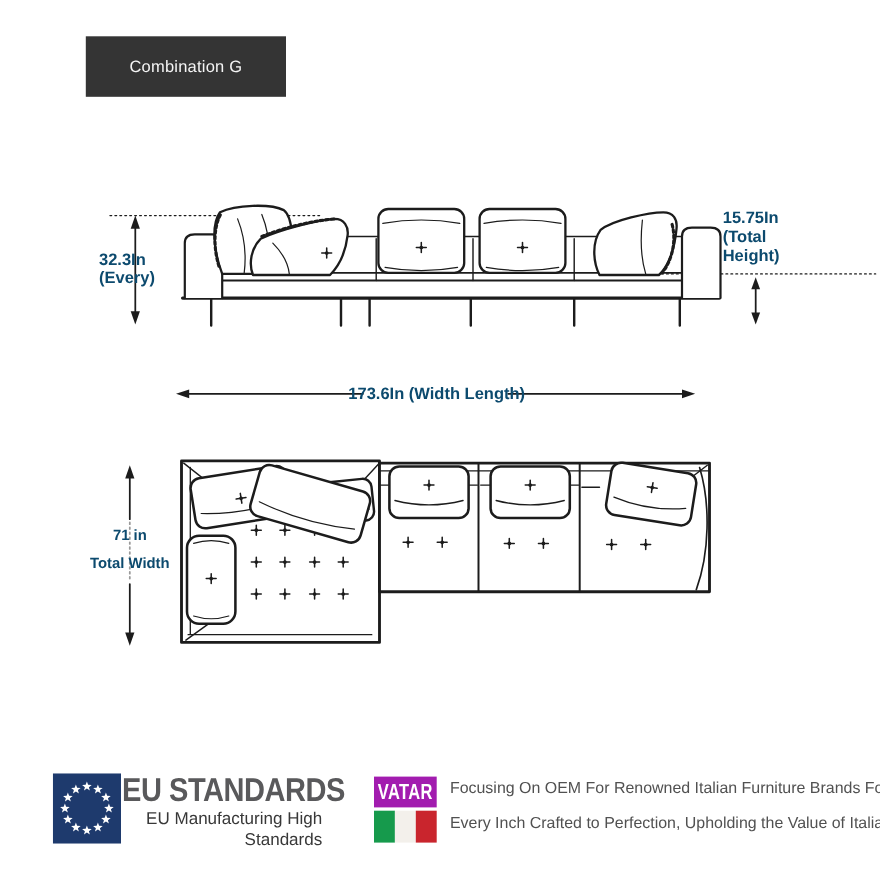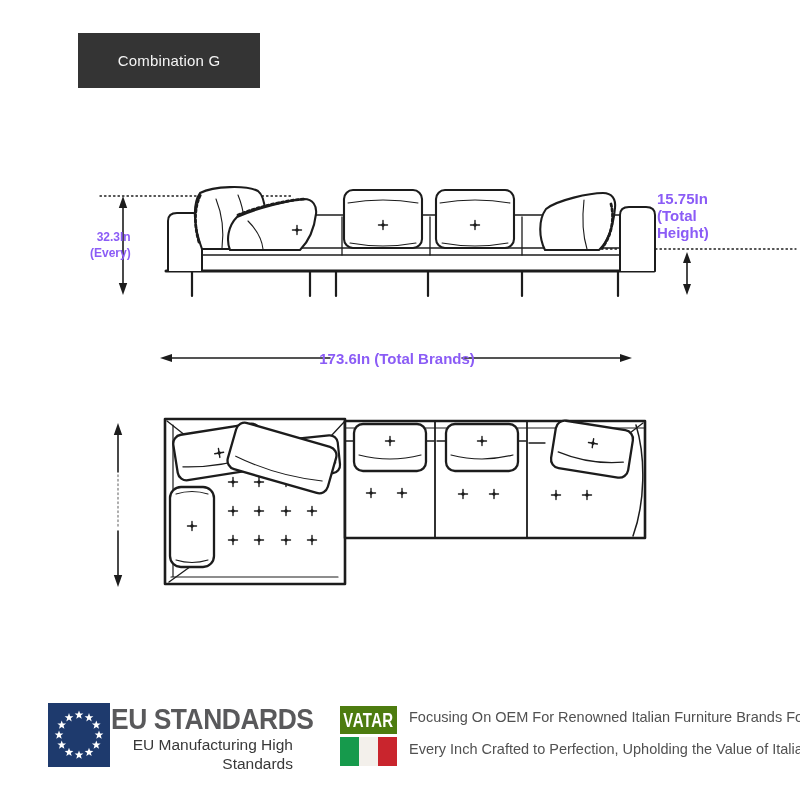--- a/index.html
+++ b/index.html
@@ -9,22 +9,22 @@
 
   
   #combo-badge{left:78px;top:33px;width:182px;height:55px;background:#343434;
                display:flex;align-items:center;justify-content:center;}
   #combo-badge span{color:#f5f5f5;font-size:15px;font-weight:500;letter-spacing:.2px;}
 
   
   #lineart{left:0;top:0;}
 
   
-  .dim{color:#8b5cf6;font-weight:600;}
-  #height-label{left:90px;top:229px;font-size:12px;line-height:16px;text-align:right;}
+  .dim{color:#0c4a6e;font-weight:600;}
+  #height-label{left:90px;top:229px;font-size:15px;line-height:16px;}
   #seat-height-label{left:657px;top:190px;font-size:15px;line-height:17px;width:66px;}
   #total-length-label{left:397px;top:350px;transform:translateX(-50%);font-size:15px;white-space:nowrap;}
   #total-width-label{left:118px;top:479px;transform:translateX(-50%);text-align:center;
                      font-size:13.5px;line-height:16px;white-space:nowrap;}
   #total-width-label .cap{display:block;margin-top:9px;}
 
   
   #eu-flag{left:48px;top:703px;}
   #eu-title{left:111px;top:702px;font-size:30px;font-weight:bold;color:#59595b;
             transform:scaleX(.88);transform-origin:left top;white-space:nowrap;letter-spacing:-.5px;}
@@ -183,21 +183,25 @@
   </svg>
 
   <div class="abs dim" id="height-label">
     <div>32.3In</div>
     <div>(Every)</div>
   </div>
   <div class="abs dim" id="seat-height-label">
     <div>15.75In</div>
     <div>(Total Height)</div>
   </div>
-  <div class="abs dim" id="total-length-label">173.6In (Total Brands)</div>
+  <div class="abs dim" id="total-length-label">173.6In (Width Length)</div>
+  <div class="abs dim" id="total-width-label">
+    <span>71 in</span>
+    <span class="cap">Total Width</span>
+  </div>
 
   <svg class="abs" id="eu-flag" width="62" height="64" viewBox="0 0 62 64">
     <rect x="0" y="0" width="62" height="64" fill="#1e3a6d"></rect>
     <g fill="#ffffff">
       <use href="#eustar" transform="translate(31,12)"></use>
       <use href="#eustar" transform="translate(41,14.7)"></use>
       <use href="#eustar" transform="translate(48.3,22)"></use>
       <use href="#eustar" transform="translate(51,32)"></use>
       <use href="#eustar" transform="translate(48.3,42)"></use>
       <use href="#eustar" transform="translate(41,49.3)"></use>
@@ -205,21 +209,21 @@
       <use href="#eustar" transform="translate(21,49.3)"></use>
       <use href="#eustar" transform="translate(13.7,42)"></use>
       <use href="#eustar" transform="translate(11,32)"></use>
       <use href="#eustar" transform="translate(13.7,22)"></use>
       <use href="#eustar" transform="translate(21,14.7)"></use>
     </g>
   </svg>
   <div class="abs" id="eu-title">EU STANDARDS</div>
   <div class="abs" id="eu-sub">EU Manufacturing High Standards</div>
 
-  <div class="abs" id="vatar-logo" style="background-color: #4d7c0f;">
+  <div class="abs" id="vatar-logo" style="background-color: #a21caf;">
     <span>VATAR</span>
   </div>
   <div class="abs" id="italy-flag">
     <span style="background-color: rgb(22, 154, 76);"></span>
     <span style="background-color: rgb(243, 240, 235);"></span>
     <span style="background-color: rgb(201, 37, 45);"></span>
   </div>
   <div class="abs tagline" id="tagline-1">Focusing On OEM For Renowned Italian Furniture Brands For 24 Years.</div>
   <div class="abs tagline" id="tagline-2">Every Inch Crafted to Perfection, Upholding the Value of Italian Aesthetics.</div>
 

